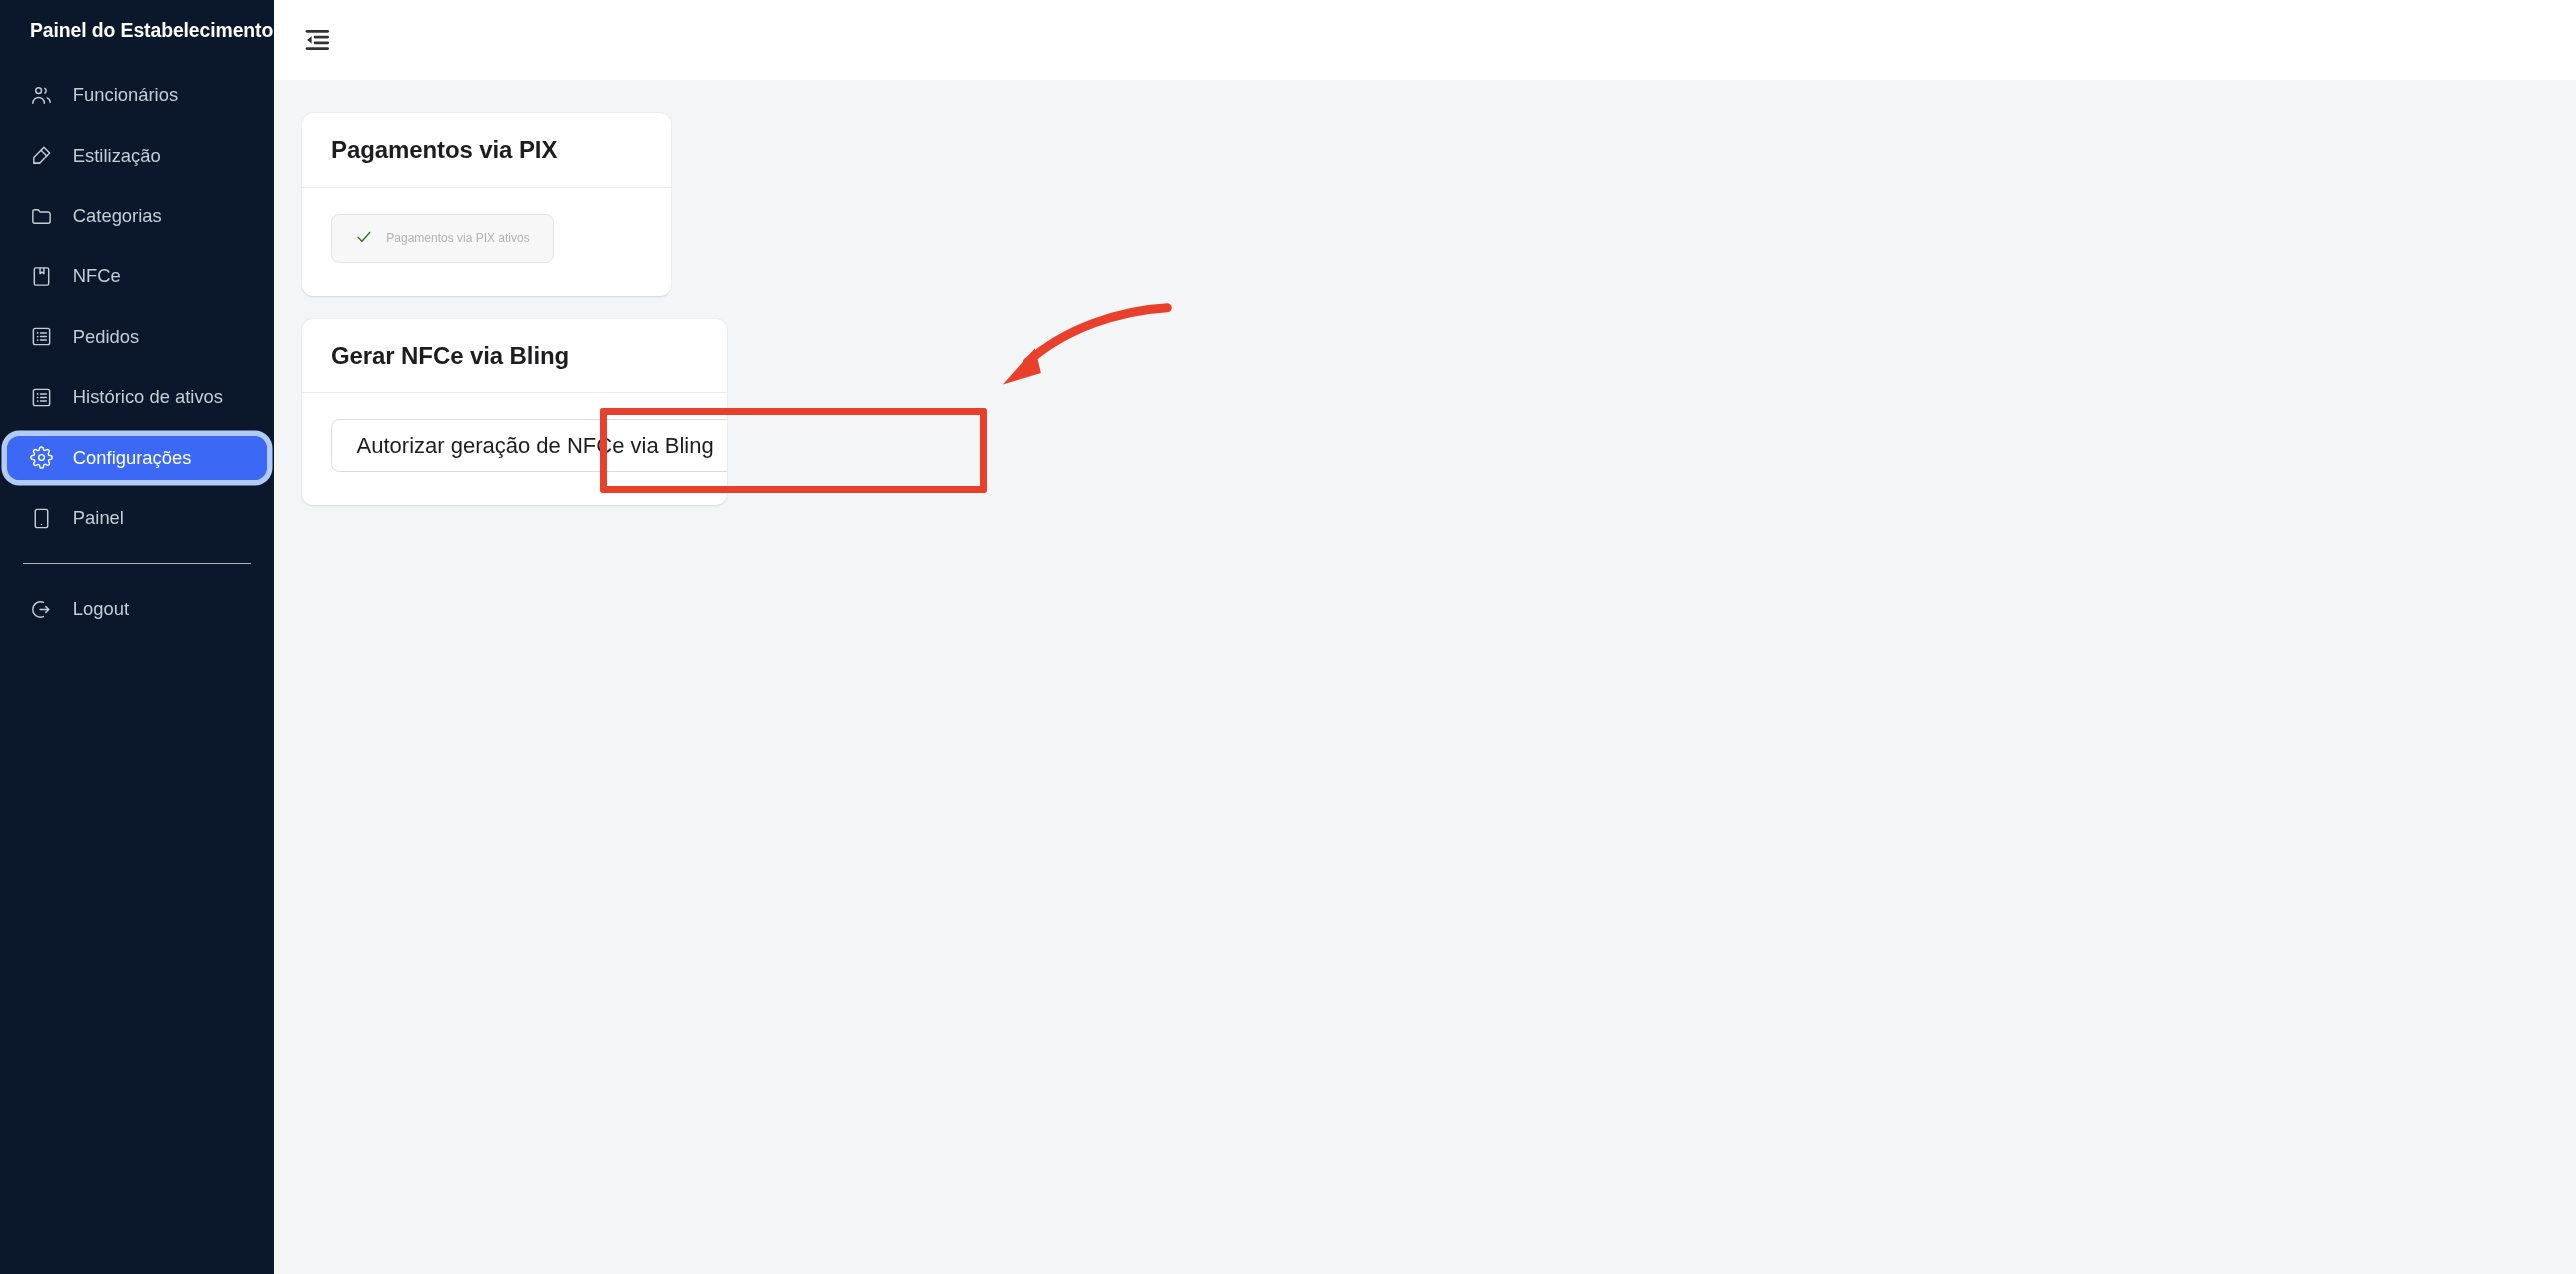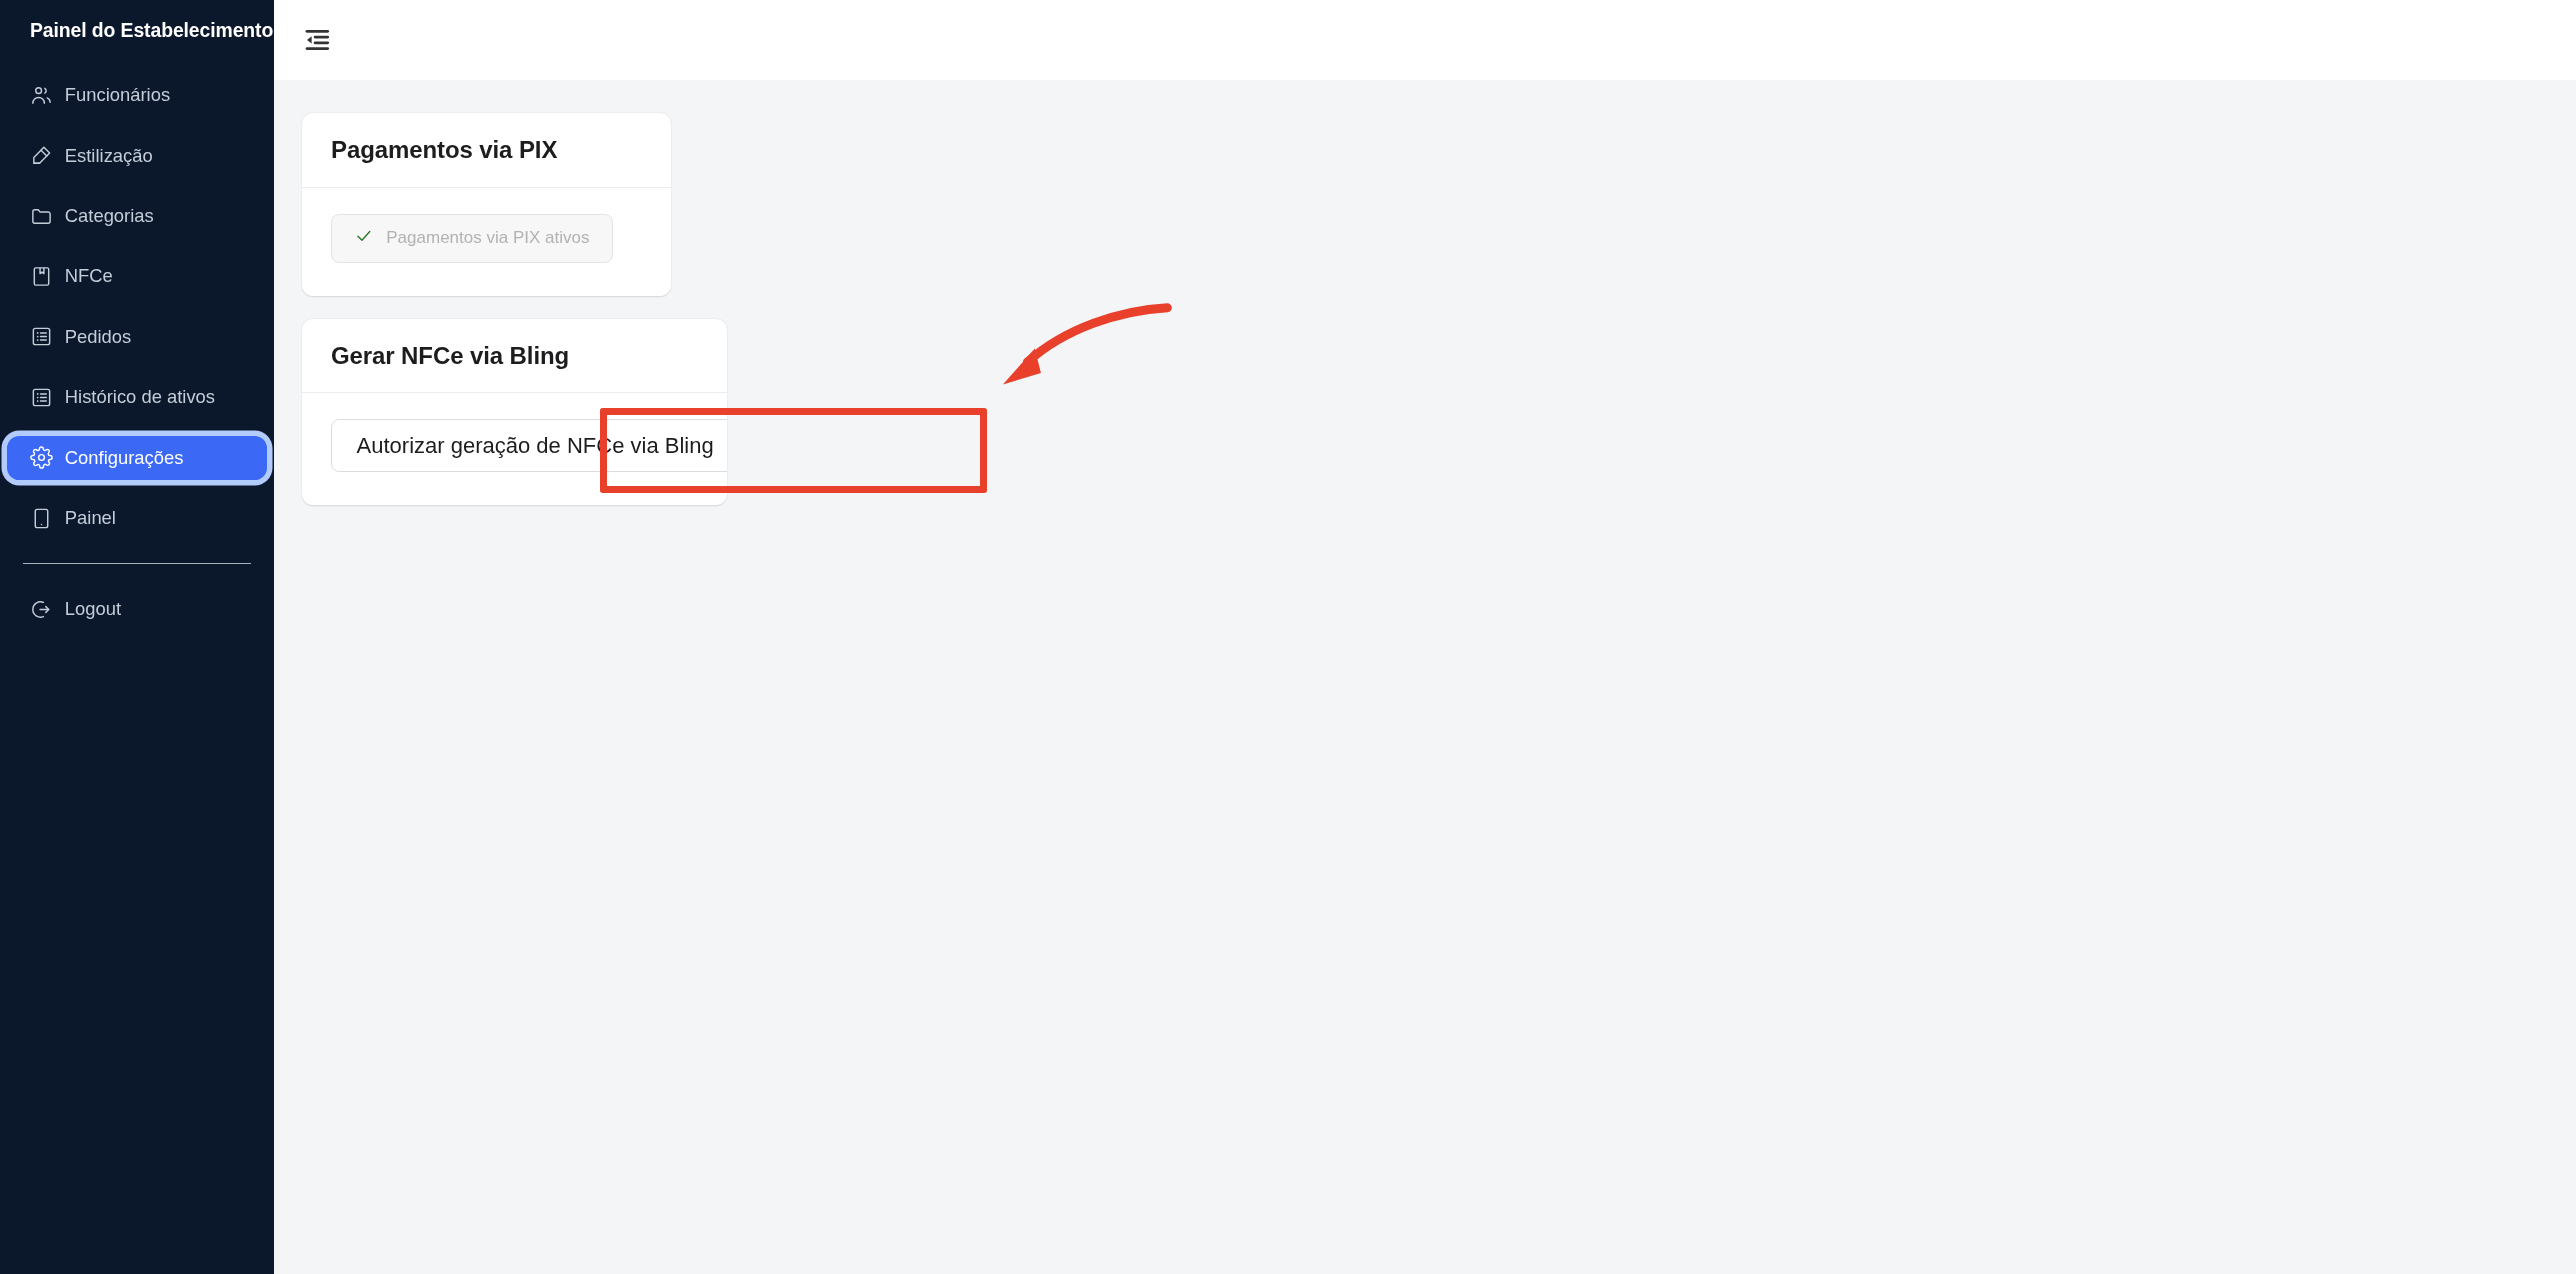--- a/index.html
+++ b/index.html
@@ -43,21 +43,21 @@
   }
 
   .nav {
     margin-top: 31px;
     padding: 0 6.8px;
   }
 
   .nav-item {
     display: flex;
     align-items: center;
-    gap: 12px;
+    gap: 20px;
     height: 44px;
     padding-left: 23px;
     margin-bottom: 16.4px;
     border-radius: 12.3px;
     color: #c4cdd8;
     font-size: 18.4px;
     cursor: pointer;
     position: relative;
     white-space: nowrap;
   }
@@ -158,21 +158,21 @@
   .pill-btn {
     display: inline-flex;
     align-items: center;
     gap: 13.6px;
     height: 49px;
     padding: 0 23px;
     border: 0.7px solid #e2e2e2;
     border-radius: 8.2px;
     background: #f7f7f7;
     color: #b2b2b2;
-    font-size: 17px;
+    font-size: 12px;
     font-family: "Liberation Sans", sans-serif;
     cursor: default;
     white-space: nowrap;
   }
 
   .outline-btn {
     display: inline-flex;
     align-items: center;
     justify-content: center;
     height: 53px;

